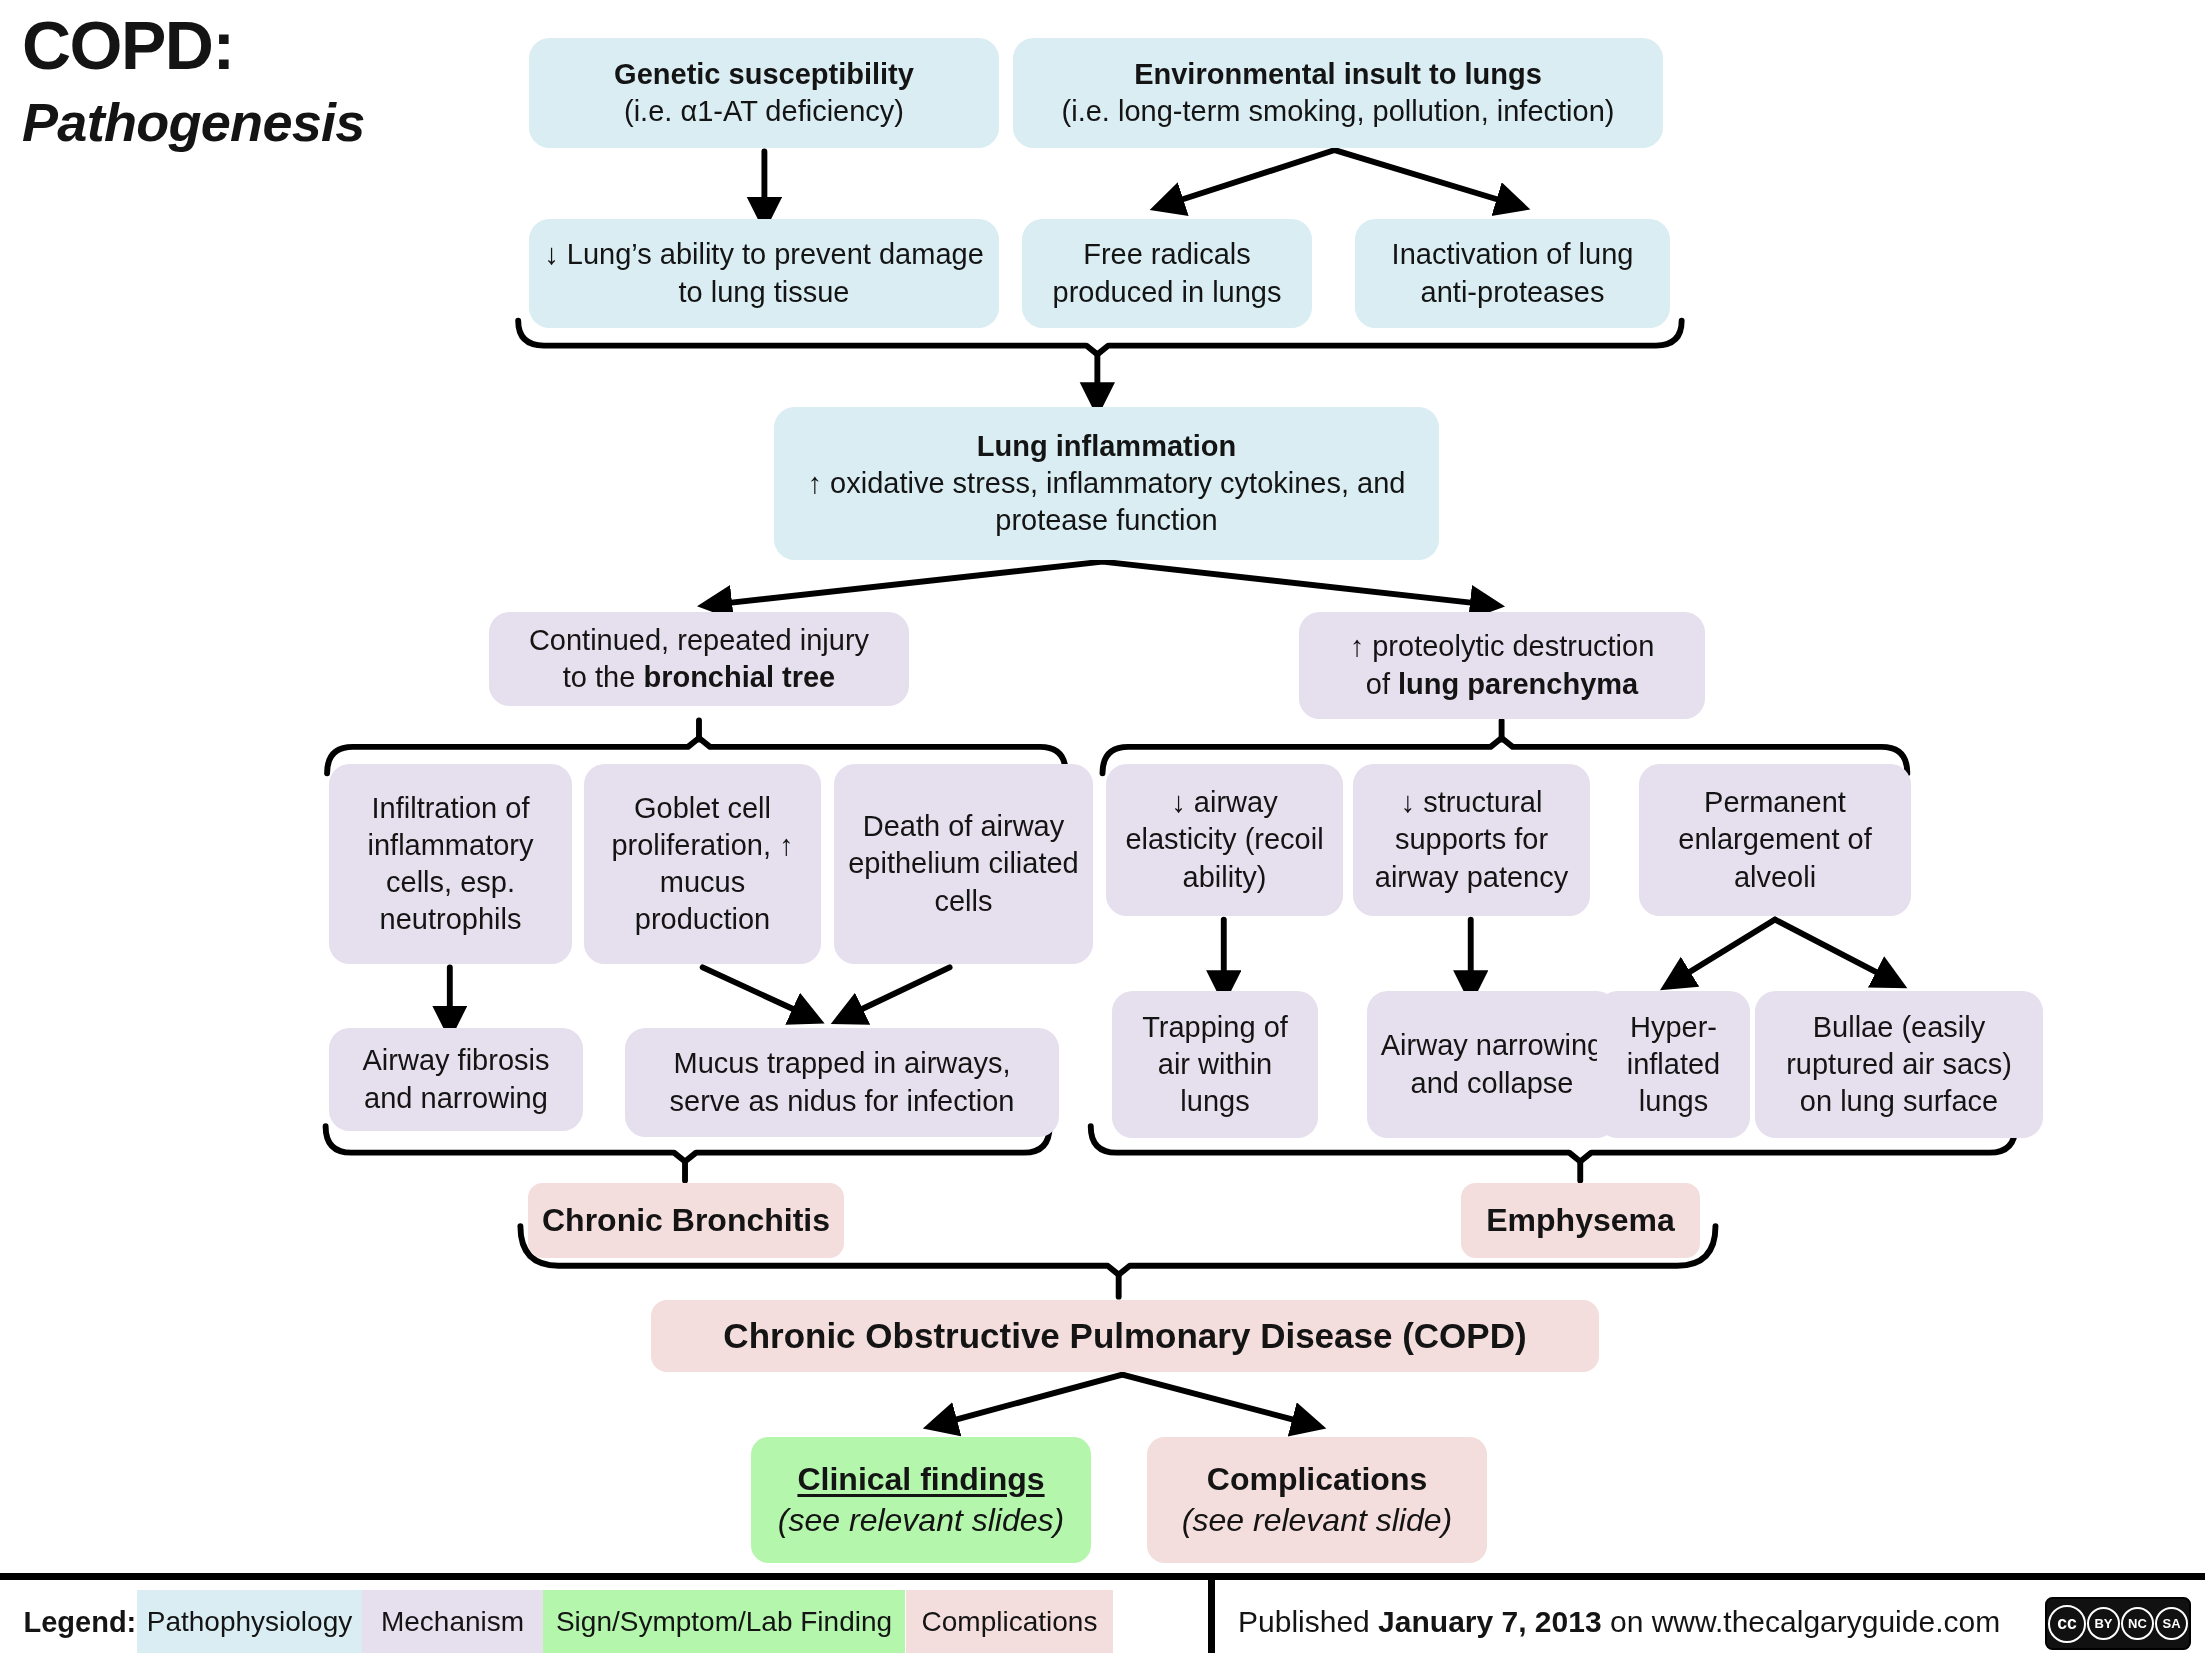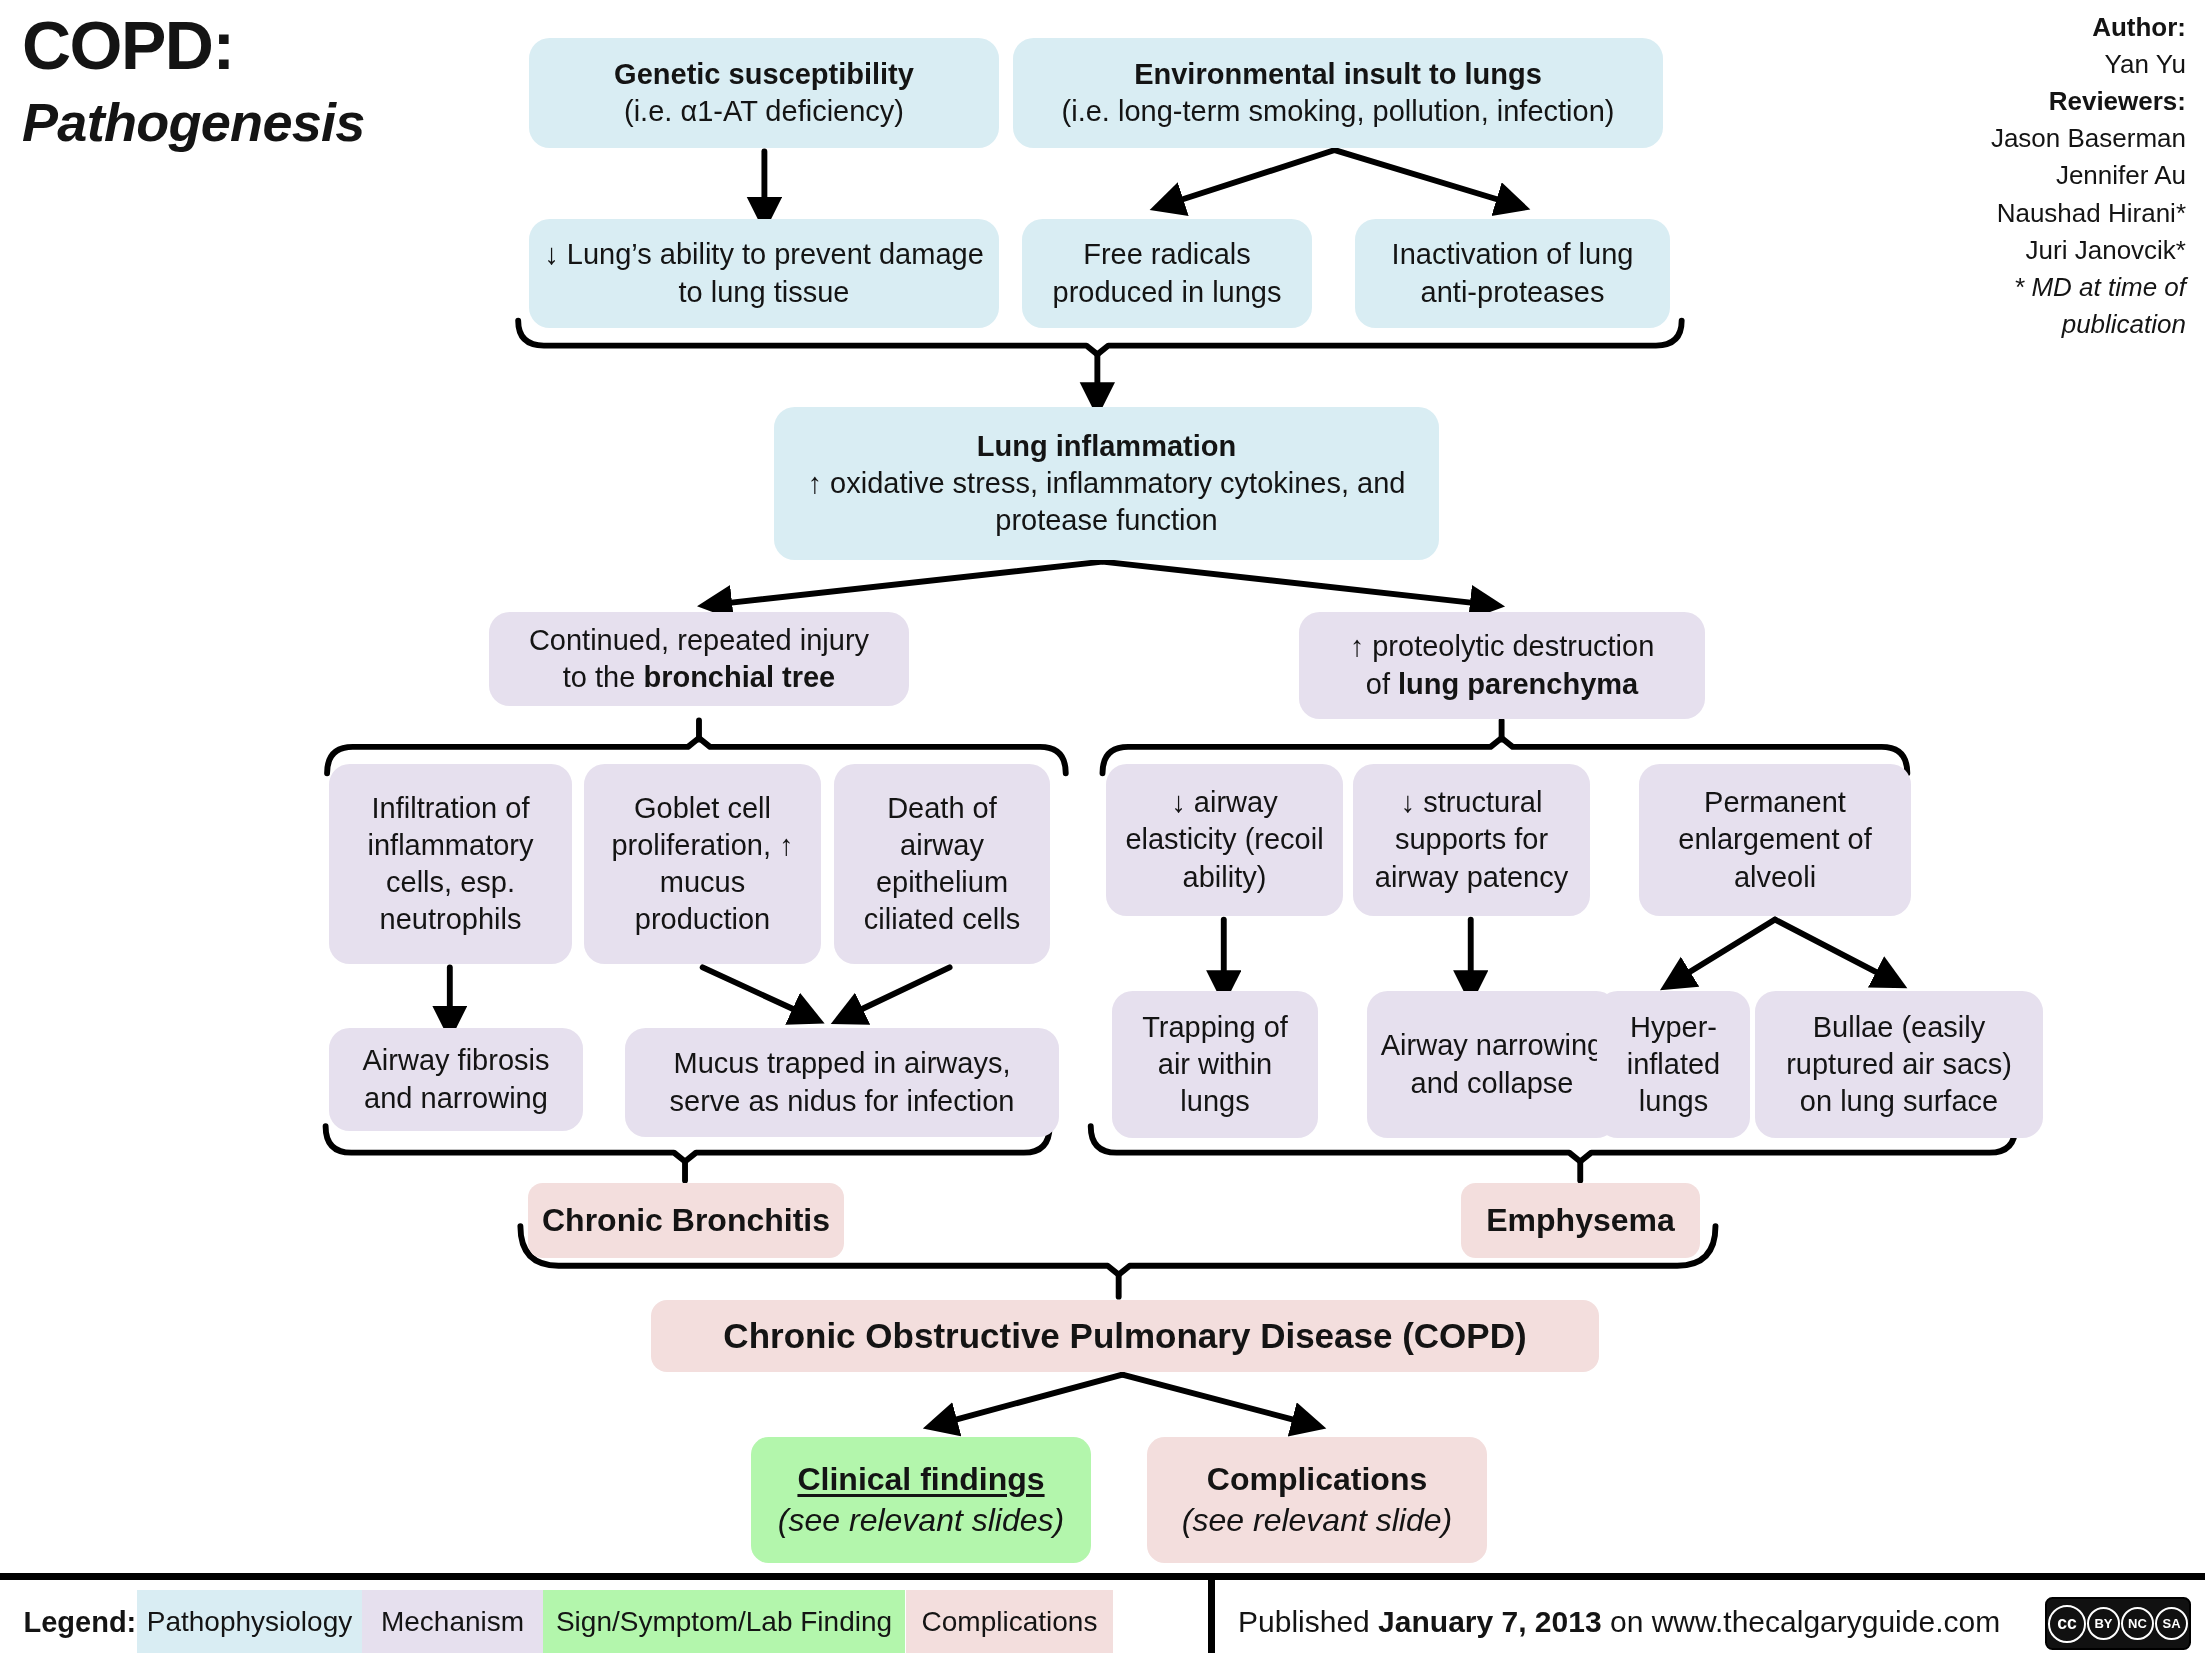--- a/index.html
+++ b/index.html
@@ -85,31 +85,20 @@
       <path d="M 1527 1870 L 1298 1932" marker-end="url(#ah)"></path>
       <path d="M 1527 1870 L 1762 1932" marker-end="url(#ah)"></path>
     </g>
   </svg>
 
   <div id="title">
     <div class="t1">COPD:</div>
     <div class="t2">Pathogenesis</div>
   </div>
 
-  <div id="credits">
-    <div class="b">Author:</div>
-    <div>Yan Yu</div>
-    <div class="b">Reviewers:</div>
-    <div>Jason Baserman</div>
-    <div>Jennifer Au</div>
-    <div>Naushad Hirani*</div>
-    <div>Juri Janovcik*</div>
-    <div class="it">* MD at time of</div>
-    <div class="it">publication</div>
-  </div>
 
   <div class="node c-patho" style="left: 529px; top: 38px; width: 470px; height: 110px; background: rgb(217, 237, 243);">
     <div class="b">Genetic susceptibility</div>
     <div>(i.e. α1-AT deficiency)</div>
   </div>
   <div class="node c-patho" style="left: 1013px; top: 38px; width: 650px; height: 110px; background: rgb(217, 237, 243);">
     <div class="b">Environmental insult to lungs</div>
     <div>(i.e. long-term smoking, pollution, infection)</div>
   </div>
 
@@ -136,21 +125,21 @@
     <div>↑ proteolytic destruction</div>
     <div><span>of </span><span class="b">lung parenchyma</span></div>
   </div>
 
   <div class="node c-mech" style="left: 329px; top: 764px; width: 243px; height: 200px; background: rgb(230, 224, 238);">
     <div>Infiltration of inflammatory cells, esp. neutrophils</div>
   </div>
   <div class="node c-mech" style="left: 584px; top: 764px; width: 237px; height: 200px; background: rgb(230, 224, 238);">
     <div>Goblet cell proliferation, ↑ mucus production</div>
   </div>
-  <div class="node c-mech" style="left: 834px; top: 764px; width: 216px; height: 200px; background: rgb(230, 224, 238);">
+  <div class="node c-mech" style="left: 834px; top: 764px; width: 259px; height: 200px; background: rgb(230, 224, 238);">
     <div>Death of airway epithelium ciliated cells</div>
   </div>
 
   <div class="node c-mech" style="left: 1106px; top: 764px; width: 237px; height: 152px; background: rgb(230, 224, 238);">
     <div>↓ airway elasticity (recoil ability)</div>
   </div>
   <div class="node c-mech" style="left: 1353px; top: 764px; width: 237px; height: 152px; background: rgb(230, 224, 238);">
     <div>↓ structural supports for airway patency</div>
   </div>
   <div class="node c-mech" style="left: 1639px; top: 764px; width: 272px; height: 152px; background: rgb(230, 224, 238);">

